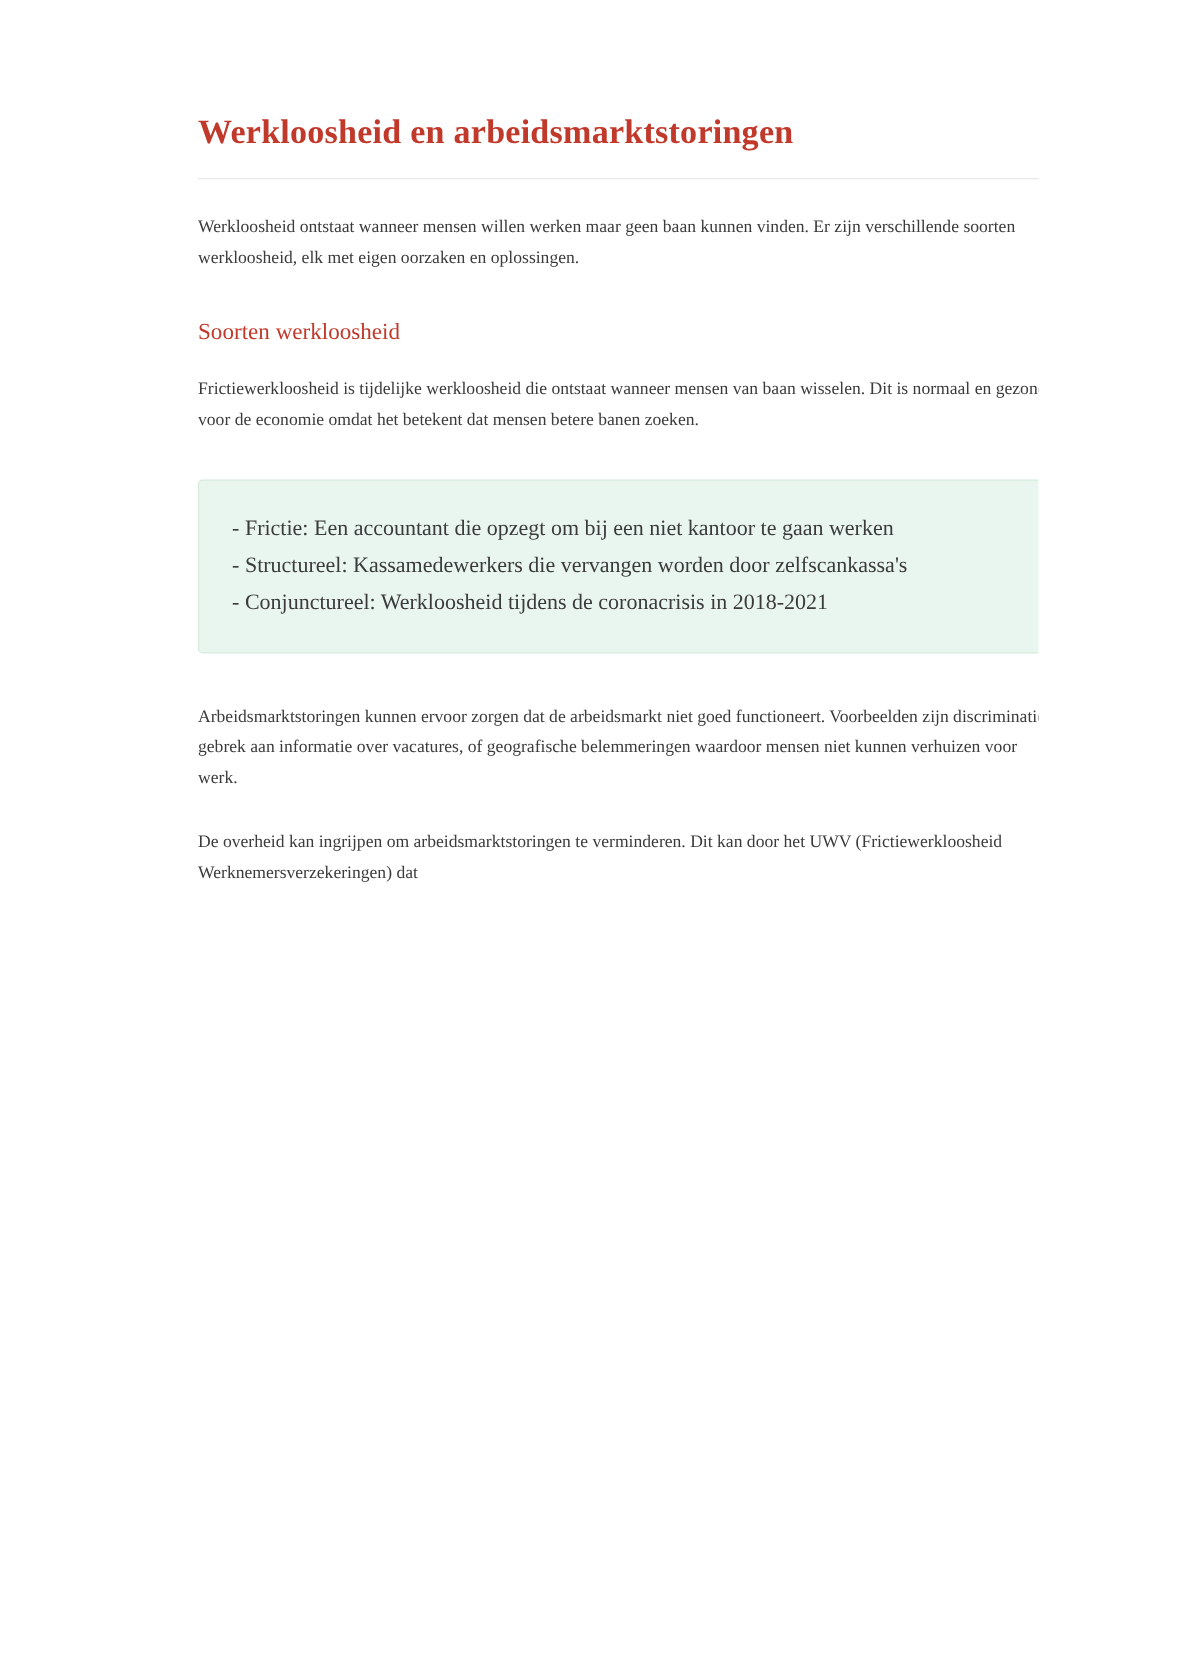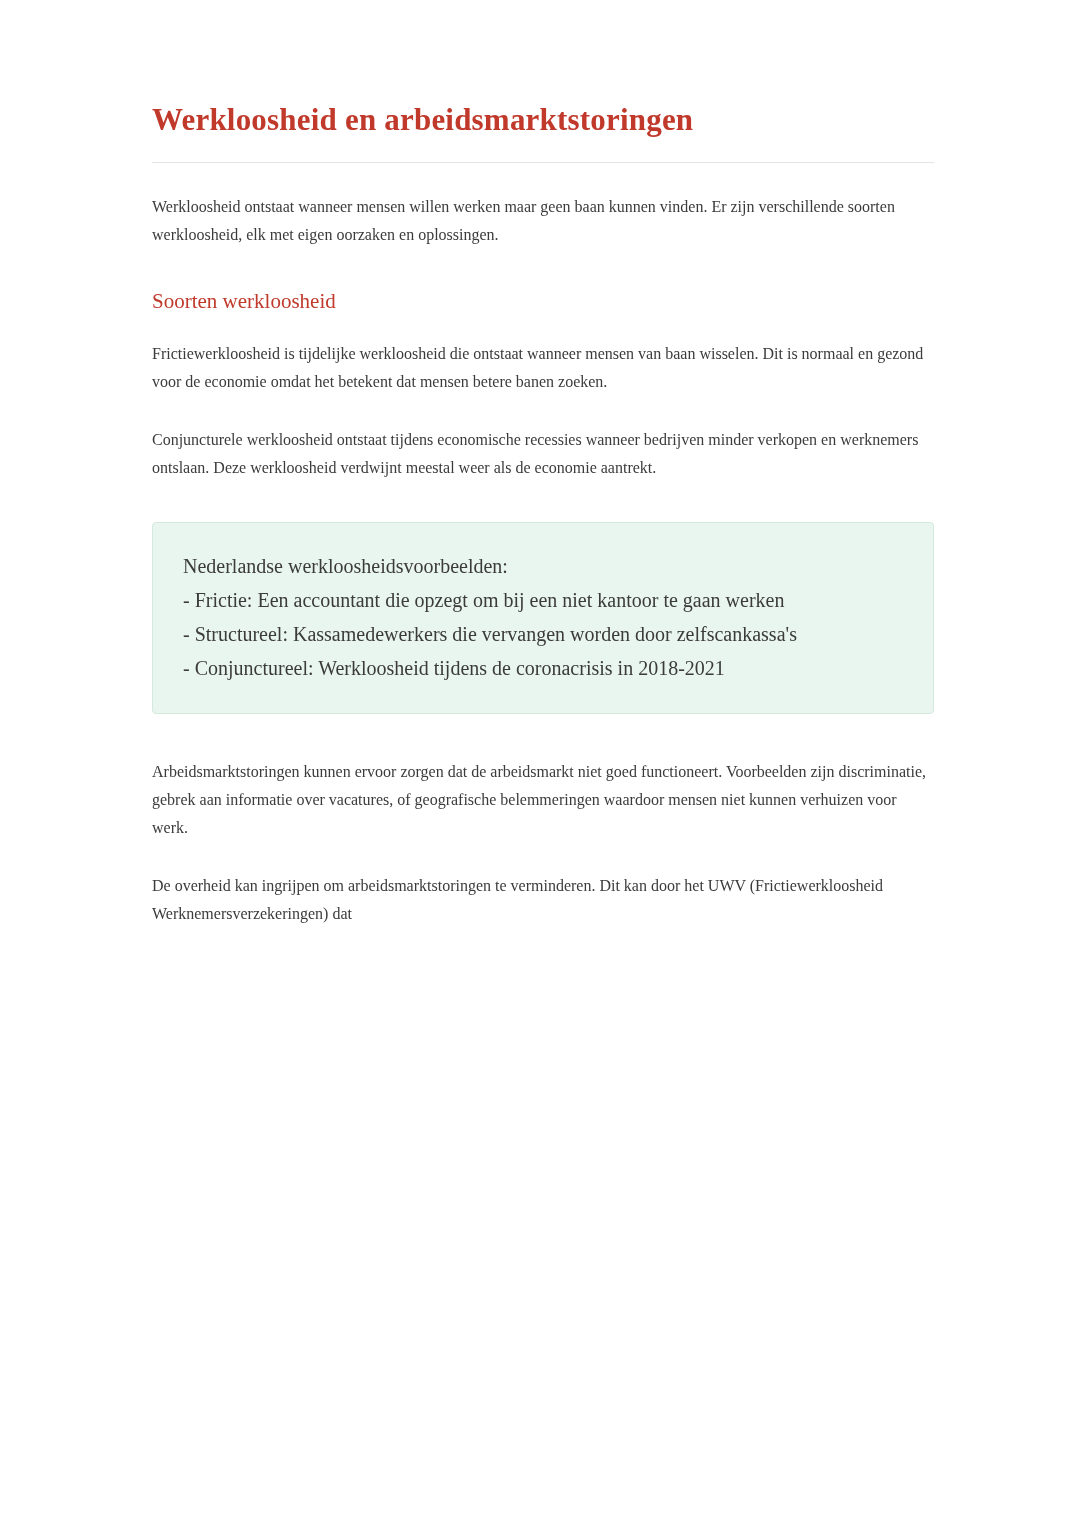--- a/index.html
+++ b/index.html
@@ -9,20 +9,21 @@
     min-height: 1527px;
     font-family: "Liberation Serif", "DejaVu Serif", serif;
     color: var(--body-color, #3b3b3b);
     -webkit-font-smoothing: antialiased;
   }
   .page {
     width: 944px;
     min-height: 1527px;
     background: #ffffff;
     overflow: hidden;
+    padding-left: 28px;
   }
   .content {
     width: 782px;
     margin-left: 152px;
     padding-top: 102px;
   }
   .page-title {
     font-size: 31px;
     font-weight: 700;
     color: var(--heading-color, #c0392b);
@@ -64,24 +65,22 @@
 
     <h1 class="page-title">Werkloosheid en arbeidsmarktstoringen</h1>
 
     <p class="body-para">Werkloosheid ontstaat wanneer mensen willen werken maar geen baan kunnen vinden. Er zijn verschillende soorten werkloosheid, elk met eigen oorzaken en oplossingen.</p>
 
     <h2 class="section-heading">Soorten werkloosheid</h2>
 
     <p class="body-para">Frictiewerkloosheid is tijdelijke werkloosheid die ontstaat wanneer mensen van baan wisselen. Dit is normaal en gezond voor de economie omdat het betekent dat mensen betere banen zoeken.</p>
 
 
-    <p class="body-para">Conjuncturele werkloosheid ontstaat tijdens economische recessies wanneer bedrijven minder verkopen en werknemers ontslaan. Deze werkloosheid verdwijnt meestal weer als de economie aantrekt.</p>
 
     <div class="example-box">
-      <div class="example-line">Nederlandse werkloosheidsvoorbeelden:</div>
       <div class="example-line">- Frictie: Een accountant die opzegt om bij een niet kantoor te gaan werken</div>
       <div class="example-line">- Structureel: Kassamedewerkers die vervangen worden door zelfscankassa's</div>
       <div class="example-line">- Conjunctureel: Werkloosheid tijdens de coronacrisis in 2018-2021</div>
     </div>
 
     <p class="body-para">Arbeidsmarktstoringen kunnen ervoor zorgen dat de arbeidsmarkt niet goed functioneert. Voorbeelden zijn discriminatie, gebrek aan informatie over vacatures, of geografische belemmeringen waardoor mensen niet kunnen verhuizen voor werk.</p>
 
     <p class="body-para">De overheid kan ingrijpen om arbeidsmarktstoringen te verminderen. Dit kan door het UWV (Frictiewerkloosheid Werknemersverzekeringen) dat</p>
 
   </div>

